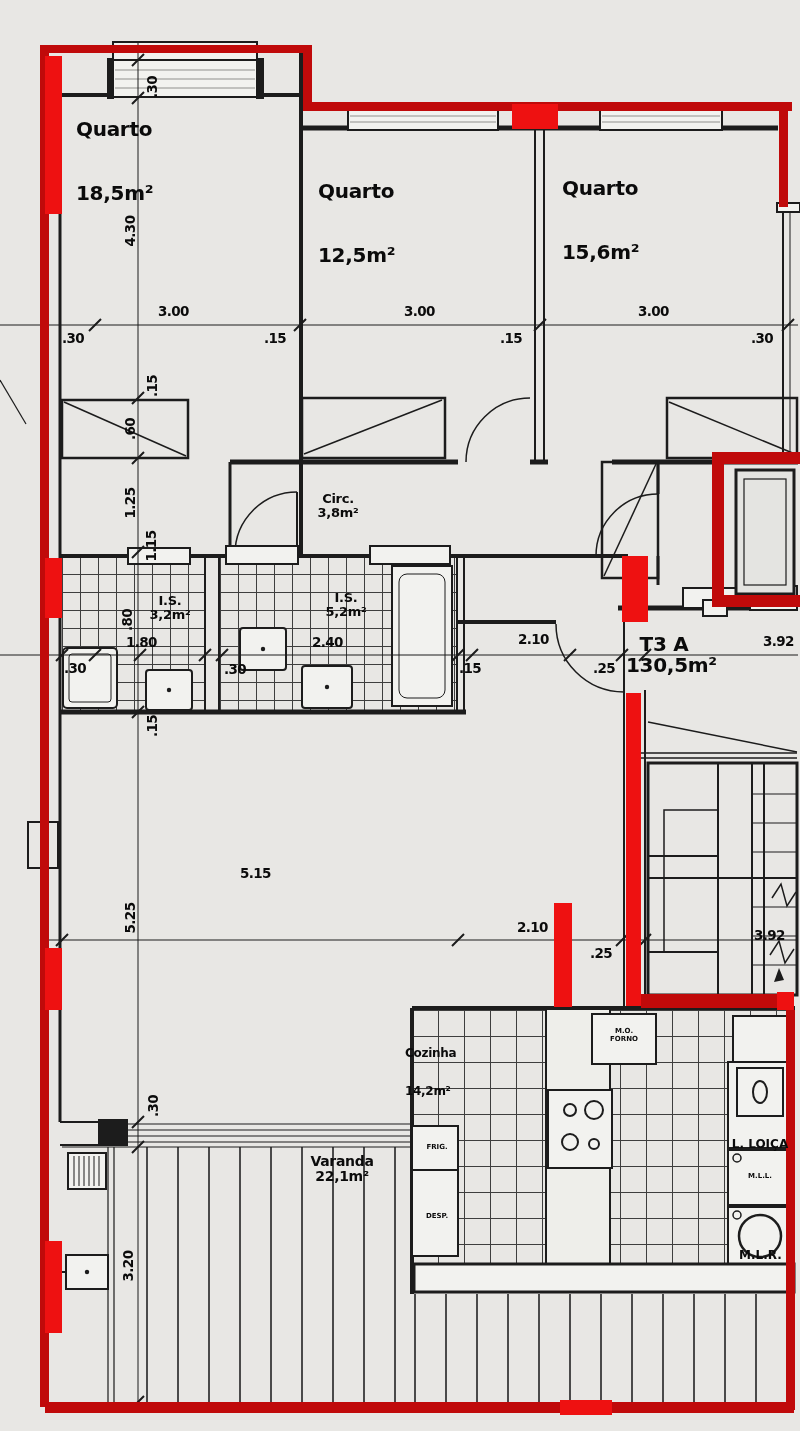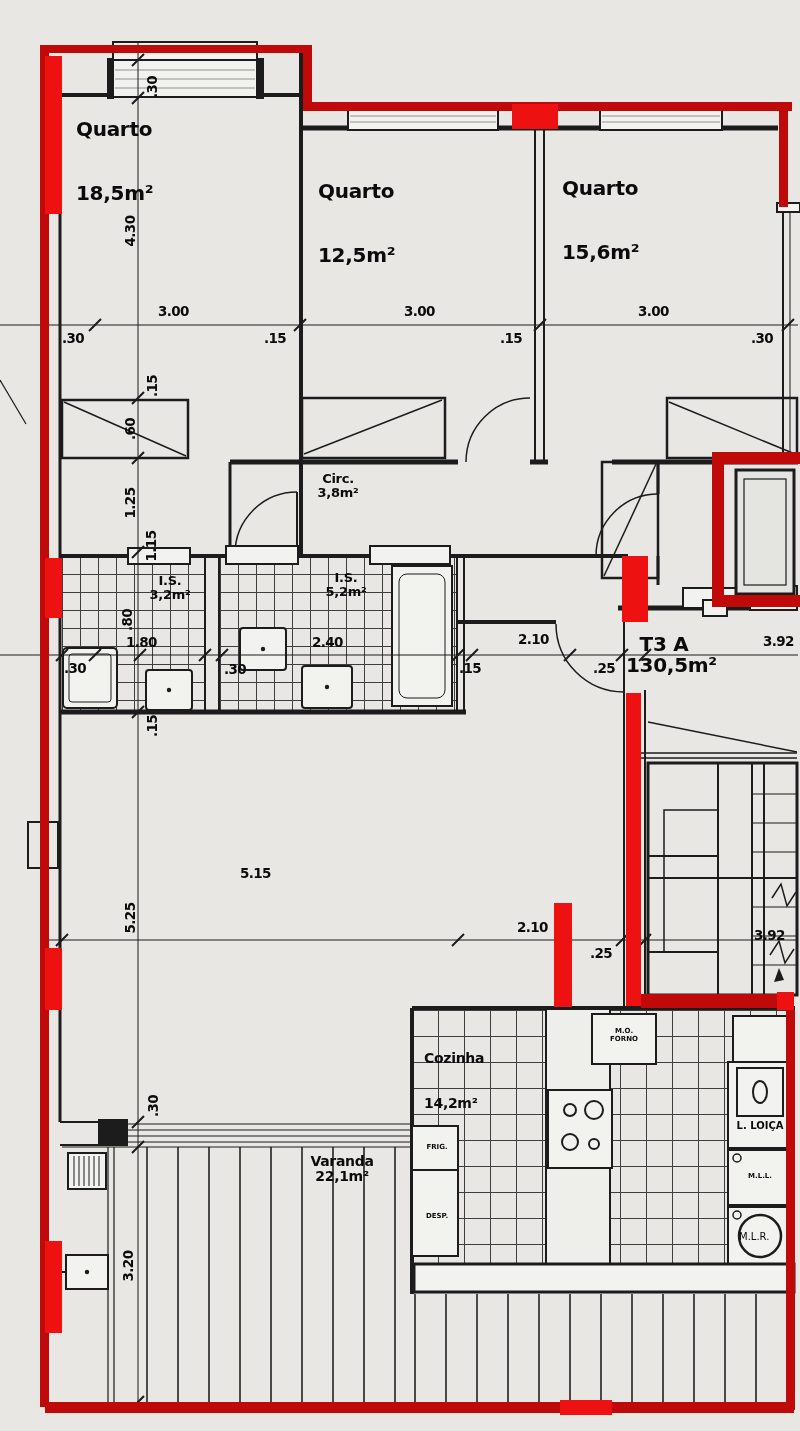--- a/index.html
+++ b/index.html
@@ -24,26 +24,26 @@
   .fx{fill:var(--paper);stroke:var(--ink);stroke-width:2;}
   .fx3{fill:var(--paper);stroke:var(--ink);stroke-width:3;}
   .ink{fill:var(--ink);}
   .redd{fill:var(--outline);}
   .redb{fill:var(--wallred);}
   .ltgray{fill:#e4e4e1;stroke:var(--ink);stroke-width:3;}
   .col{fill:#eeeeea;}
   
   .lbl{position:absolute;font-weight:700;color:#0b0b0b;white-space:pre;letter-spacing:-.3px;}
   .room{font-size:20px;line-height:1.07;}
-  .room13{font-size:13px;line-height:1.07;}
+  .room13{font-size:13px;line-height:1.07;margin-top:20px;}
   .ctr{text-align:center;white-space:normal;}
   .dim{font-size:13.5px;letter-spacing:-.6px;}
   .dimv{width:44px;text-align:center;transform:rotate(-90deg);}
   .tiny{font-size:7px;line-height:1.2;letter-spacing:0;}
-  .tiny6{font-size:10px;letter-spacing:0;}
+  .tiny6{font-size:12px;letter-spacing:0;margin-top:17px;}
 </style>
 </head>
 <body>
 
 <div id="plan">
 
   <div class="tiles is-tiles" style="left:62px;top:556px;width:143px;height:156px"></div>
   <div class="tiles is-tiles" style="left:220px;top:556px;width:237px;height:156px"></div>
   <div class="tiles kit-tiles" style="left:412px;top:1010px;width:376px;height:256px"></div>
   <div class="deck" style="left:146px;top:1147px;width:266px;height:255px"></div>
@@ -238,21 +238,21 @@
     <div>3,8m²</div>
   </div>
   <div class="lbl room room13 ctr" style="left:142px;top:574px;width:56px">
     <div>I.S.</div>
     <div>3,2m²</div>
   </div>
   <div class="lbl room room13 ctr" style="left:318px;top:571px;width:56px">
     <div>I.S.</div>
     <div>5,2m²</div>
   </div>
-  <div class="lbl room" style="left:424px;top:1021px;font-size:14px">
+  <div class="lbl room" style="left:405px;top:1021px;font-size:12px">
     <div>Cozinha</div>
     <div>14,2m²</div>
   </div>
   <div class="lbl room ctr" style="left:302px;top:1154px;width:80px;font-size:14px">
     <div>Varanda</div>
     <div>22,1m²</div>
   </div>
   <div class="lbl room ctr" style="left:626px;top:634px;width:76px">
     <div>T3 A</div>
     <div>130,5m²</div>
@@ -293,15 +293,15 @@
   <div class="lbl dim" style="left:754px;top:927px">3.92</div>
 
   <div class="lbl tiny ctr" style="left:600px;top:1027px;width:48px">
     <div>M.O.</div>
     <div>FORNO</div>
   </div>
   <div class="lbl tiny ctr" style="left:417px;top:1143px;width:40px">FRIG.</div>
   <div class="lbl tiny ctr" style="left:417px;top:1212px;width:40px">DESP.</div>
   <div class="lbl tiny6 ctr" style="left:731px;top:1120px;width:58px;font-weight:700">L. LOIÇA</div>
   <div class="lbl tiny ctr" style="left:734px;top:1172px;width:52px">M.L.L.</div>
-  <div class="lbl tiny6 ctr" style="left:739px;top:1231px;width:28px;font-weight:400">M.L.R.</div>
+  <div class="lbl tiny6 ctr" style="left:739px;top:1231px;width:28px;font-weight:700">M.L.R.</div>
 
 </div>
 
 </body></html>

